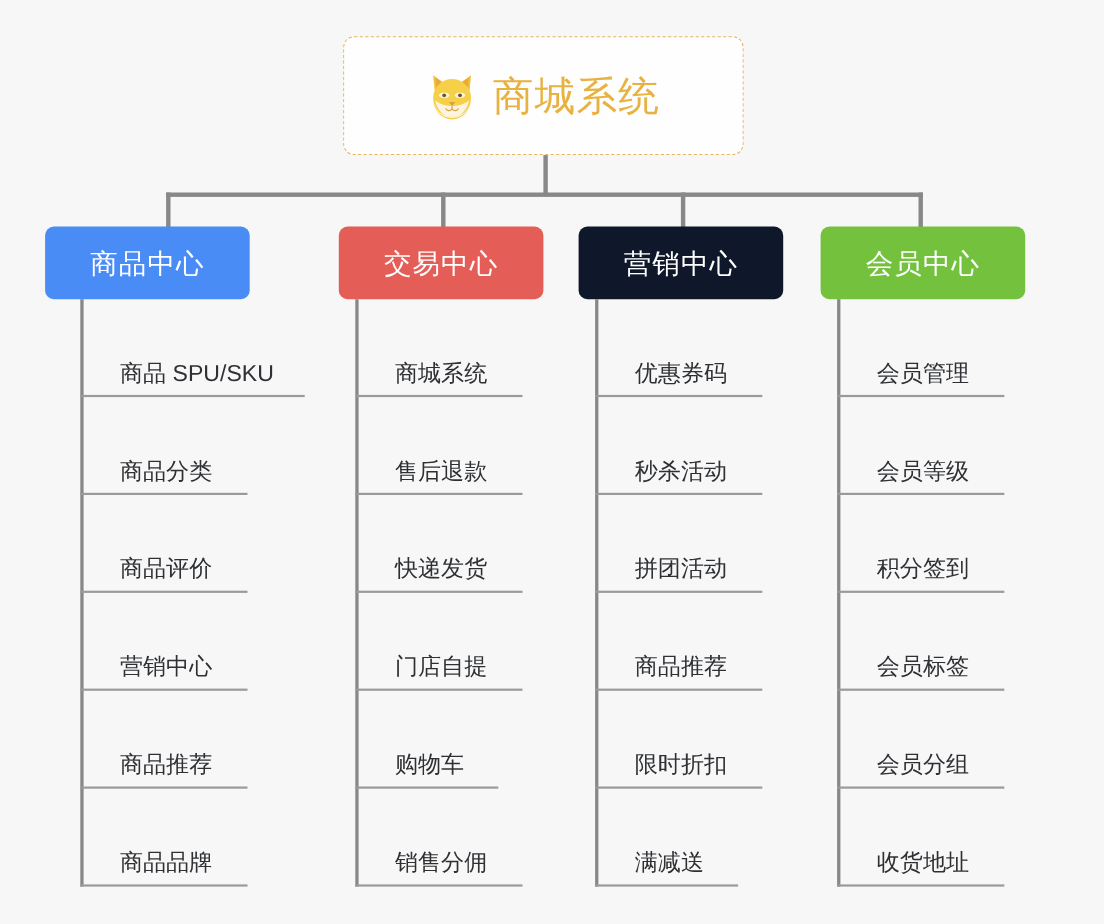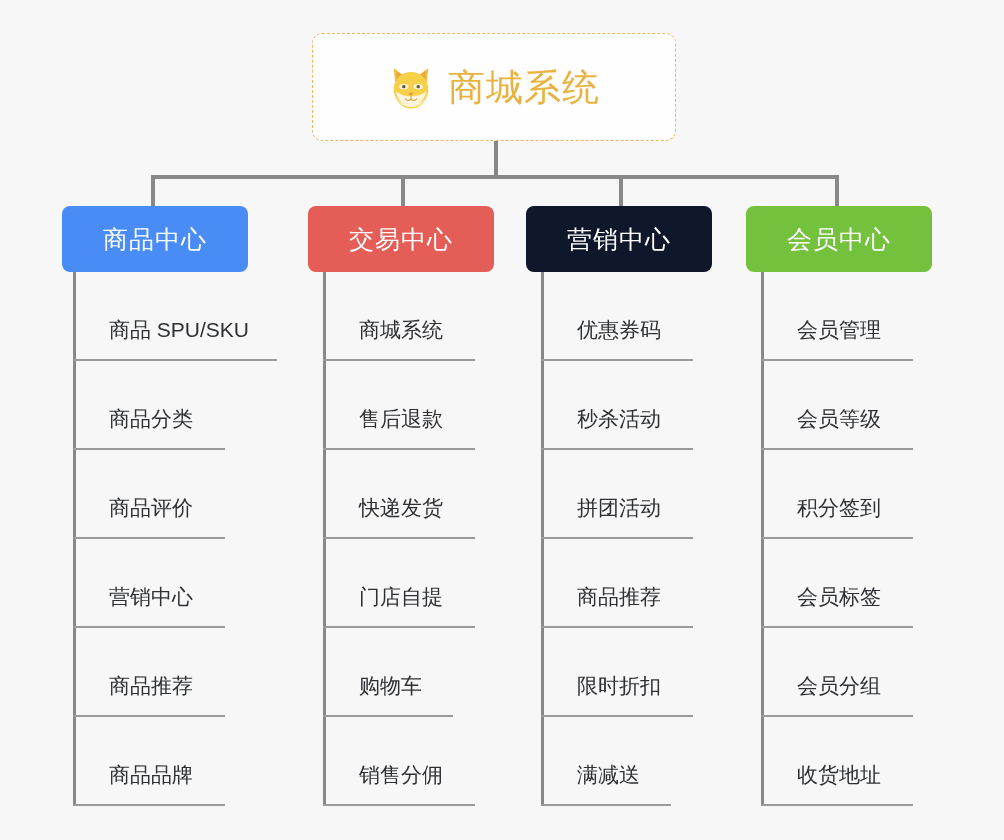--- a/index.html
+++ b/index.html
@@ -84,21 +84,21 @@
     background: #888888;
   }
   .leaf-item {
     position: absolute;
     left: 0;
     height: 89px;
     box-sizing: border-box;
     display: flex;
     align-items: flex-end;
     border-bottom: 2px solid #9a9a9a;
-    padding-bottom: 16px;
+    padding-bottom: 6px;
     padding-left: 36px;
   }
   .leaf-label {
     font-size: 21px;
     color: #2e3033;
     line-height: 1.25;
     white-space: nowrap;
   }
 </style>
 </head>
@@ -131,21 +131,21 @@
 
   <div class="conn conn-v" style="left:494px; top:141px; height:36px;"></div>
   <div class="conn conn-h" style="left:151px; top:175px; width:688px;"></div>
 
   <div class="conn conn-v" style="left:151px; top:175px; height:33px;"></div>
   <div class="conn conn-v" style="left:401px; top:175px; height:33px;"></div>
   <div class="conn conn-v" style="left:619px; top:175px; height:33px;"></div>
   <div class="conn conn-v" style="left:835px; top:175px; height:33px;"></div>
 
   <div id="columns-host">
-      <div class="cat-box" style="left: 62px; width: 186px; background: rgb(74, 140, 245); align-items: center;">
+      <div class="cat-box" style="left: 41px; width: 186px; background: rgb(74, 140, 245); align-items: center;">
         <span>商品中心</span>
       </div>
       <div class="leaf-col" style="left: 73px; height: 534px;">
         <div class="leaf-spine" style="height: 534px;"></div>
         <div class="leaf-item" style="top: 0px; width: 204px;">
           <span class="leaf-label">商品 SPU/SKU</span>
         </div>
         <div class="leaf-item" style="top: 89px; width: 152px;">
           <span class="leaf-label">商品分类</span>
         </div>

